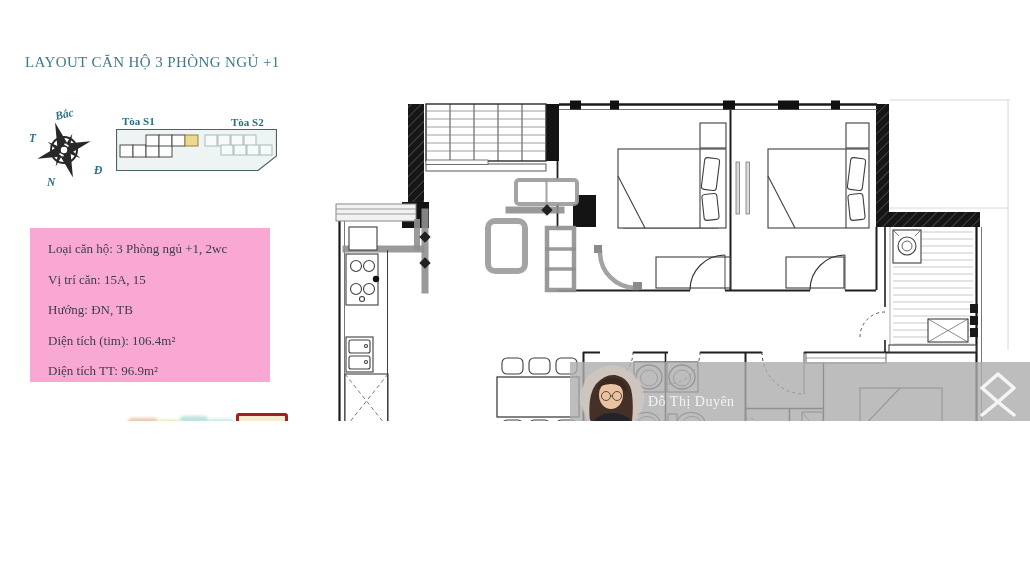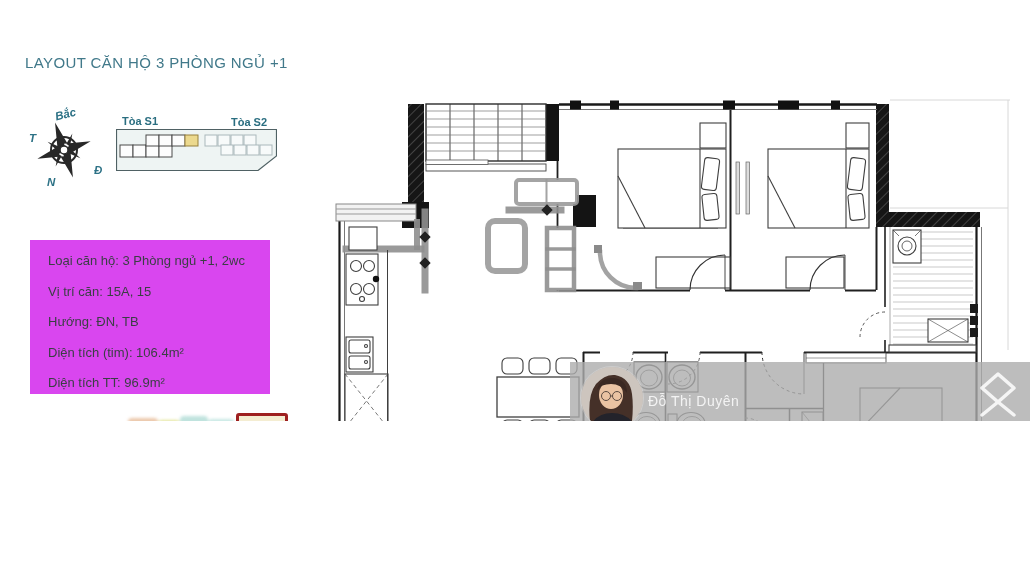--- a/index.html
+++ b/index.html
@@ -1,22 +1,22 @@
 <!DOCTYPE html>
 <html><head>
 <meta charset="utf-8">
 <style>
   html,body{margin:0;padding:0;background:#ffffff;}
   .canvas{position:relative;width:1030px;height:421px;background:#fff;overflow:hidden;
-          font-family:Liberation Sans, sans-serif;}
+          font-family:Liberation Serif, serif;}
   .abs{position:absolute;}
   .page-title{left:25px;top:54px;font-size:15px;font-weight:500;color:#41798a;letter-spacing:.4px;}
   .tower-label{font-size:11px;font-weight:bold;color:#2a6e80;}
   .compass-label{font-size:11.5px;font-style:italic;font-weight:600;color:#2d7286;}
-  .info-box{left:30px;top:240px;width:240px;height:154px;background:#d946ef;}
+  .info-box{left:30px;top:228px;width:240px;height:154px;background:#f9a8d4;}
   .info-row{position:absolute;left:18px;font-size:13px;color:#3a3f44;white-space:nowrap;}
   .wm-band{left:570px;top:362px;width:460px;height:71px;background:rgba(172,172,172,.8);}
   .wm-name{position:absolute;left:78px;top:4px;height:71px;line-height:71px;font-size:14px;
            color:rgba(255,255,255,.82);letter-spacing:.5px;white-space:nowrap;}
   .avatar{position:absolute;left:11px;top:5px;width:62px;height:62px;border-radius:50%;
           overflow:hidden;box-shadow:0 0 0 1px rgba(255,255,255,.25);}
   .wm-logo{position:absolute;right:6px;top:9px;width:52px;height:52px;opacity:.85;}
   .pageno{left:930px;top:542px;font-size:9px;color:#9b9b9b;letter-spacing:.5px;margin-top:20px;}
   .bdg{left:28px;top:405px;width:256px;height:128px;}
   .blur1{position:absolute;inset:0;filter:blur(1.4px);}

